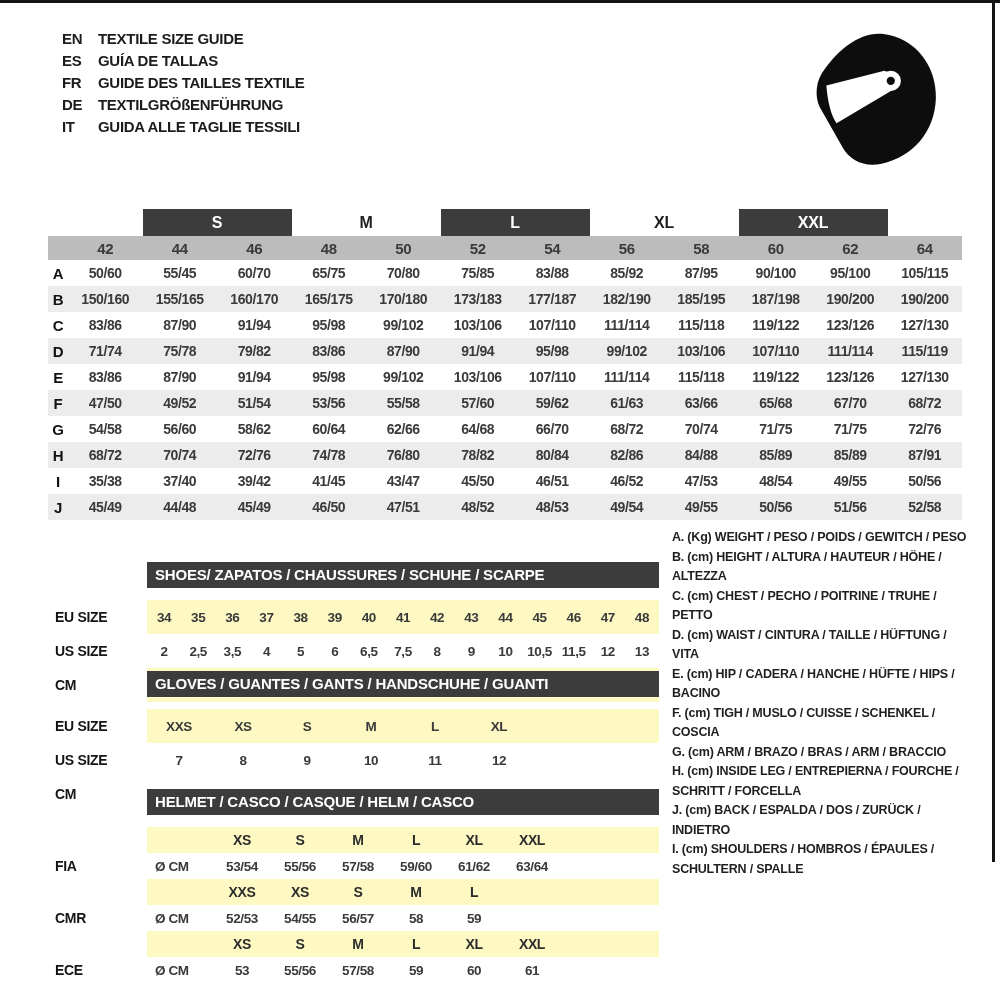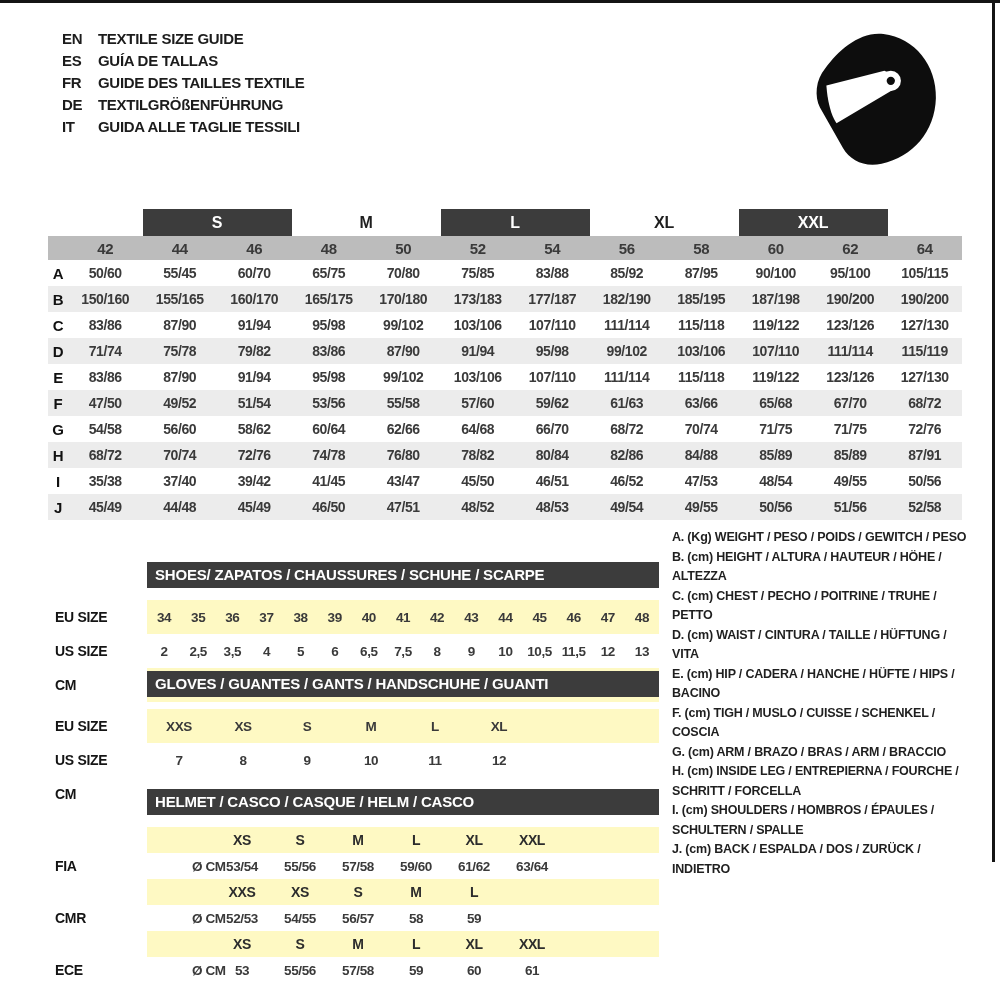--- a/index.html
+++ b/index.html
@@ -43,21 +43,21 @@
   .helmet-rows .sub-row{height:26px;}
   .sub-label{width:92px;font-size:14px;font-weight:bold;color:#141414;display:flex;
     align-items:center;letter-spacing:-0.3px;}
   .sub-content{width:512px;display:grid;align-items:center;}
   .sub-content.stripe{background:#fef9c3;}
   .shoes-grid{grid-template-columns:repeat(15,1fr);}
   .gloves-grid{grid-template-columns:repeat(6,64px);}
   .helmet-grid{grid-template-columns:66px repeat(6,58px);}
   .cell{font-size:13.5px;font-weight:bold;color:#3a3a3a;text-align:center;
     letter-spacing:-0.4px;white-space:nowrap;}
-  .cell.unit{text-align:left;padding-left:8px;color:#3a3a3a;margin-left:37px;}
+  .cell.unit{text-align:left;padding-left:8px;color:#3a3a3a;}
   .size-head{color:#2c2c2c;font-size:14px;}
 
   
   .legend{position:absolute;left:672px;top:528px;width:304px;}
   .legend-item{font-size:12.5px;font-weight:bold;color:#1f1f1f;line-height:19.5px;
     letter-spacing:-0.2px;}
 
   #shoes-table{top:562px;}
   #gloves-table{top:671px;}
   #helmet-table{top:789px;}
@@ -446,16 +446,16 @@
 
   <div class="legend" id="legend">
       <div class="legend-item">A. (Kg) WEIGHT / PESO / POIDS / GEWITCH / PESO</div>
       <div class="legend-item">B. (cm) HEIGHT / ALTURA / HAUTEUR / HÖHE / ALTEZZA</div>
       <div class="legend-item">C. (cm) CHEST / PECHO / POITRINE / TRUHE / PETTO</div>
       <div class="legend-item">D. (cm) WAIST / CINTURA / TAILLE / HÜFTUNG / VITA</div>
       <div class="legend-item">E. (cm) HIP / CADERA / HANCHE / HÜFTE / HIPS / BACINO</div>
       <div class="legend-item">F. (cm) TIGH / MUSLO / CUISSE / SCHENKEL / COSCIA</div>
       <div class="legend-item">G. (cm) ARM / BRAZO / BRAS / ARM / BRACCIO</div>
       <div class="legend-item">H. (cm) INSIDE LEG / ENTREPIERNA / FOURCHE / SCHRITT / FORCELLA</div>
+      <div class="legend-item">J. (cm) BACK / ESPALDA / DOS / ZURÜCK / INDIETRO</div>
       <div class="legend-item">I. (cm) SHOULDERS / HOMBROS / ÉPAULES / SCHULTERN / SPALLE</div>
-      <div class="legend-item">J. (cm) BACK / ESPALDA / DOS / ZURÜCK / INDIETRO</div>
     </div>
 </div>
 
 </body></html>

